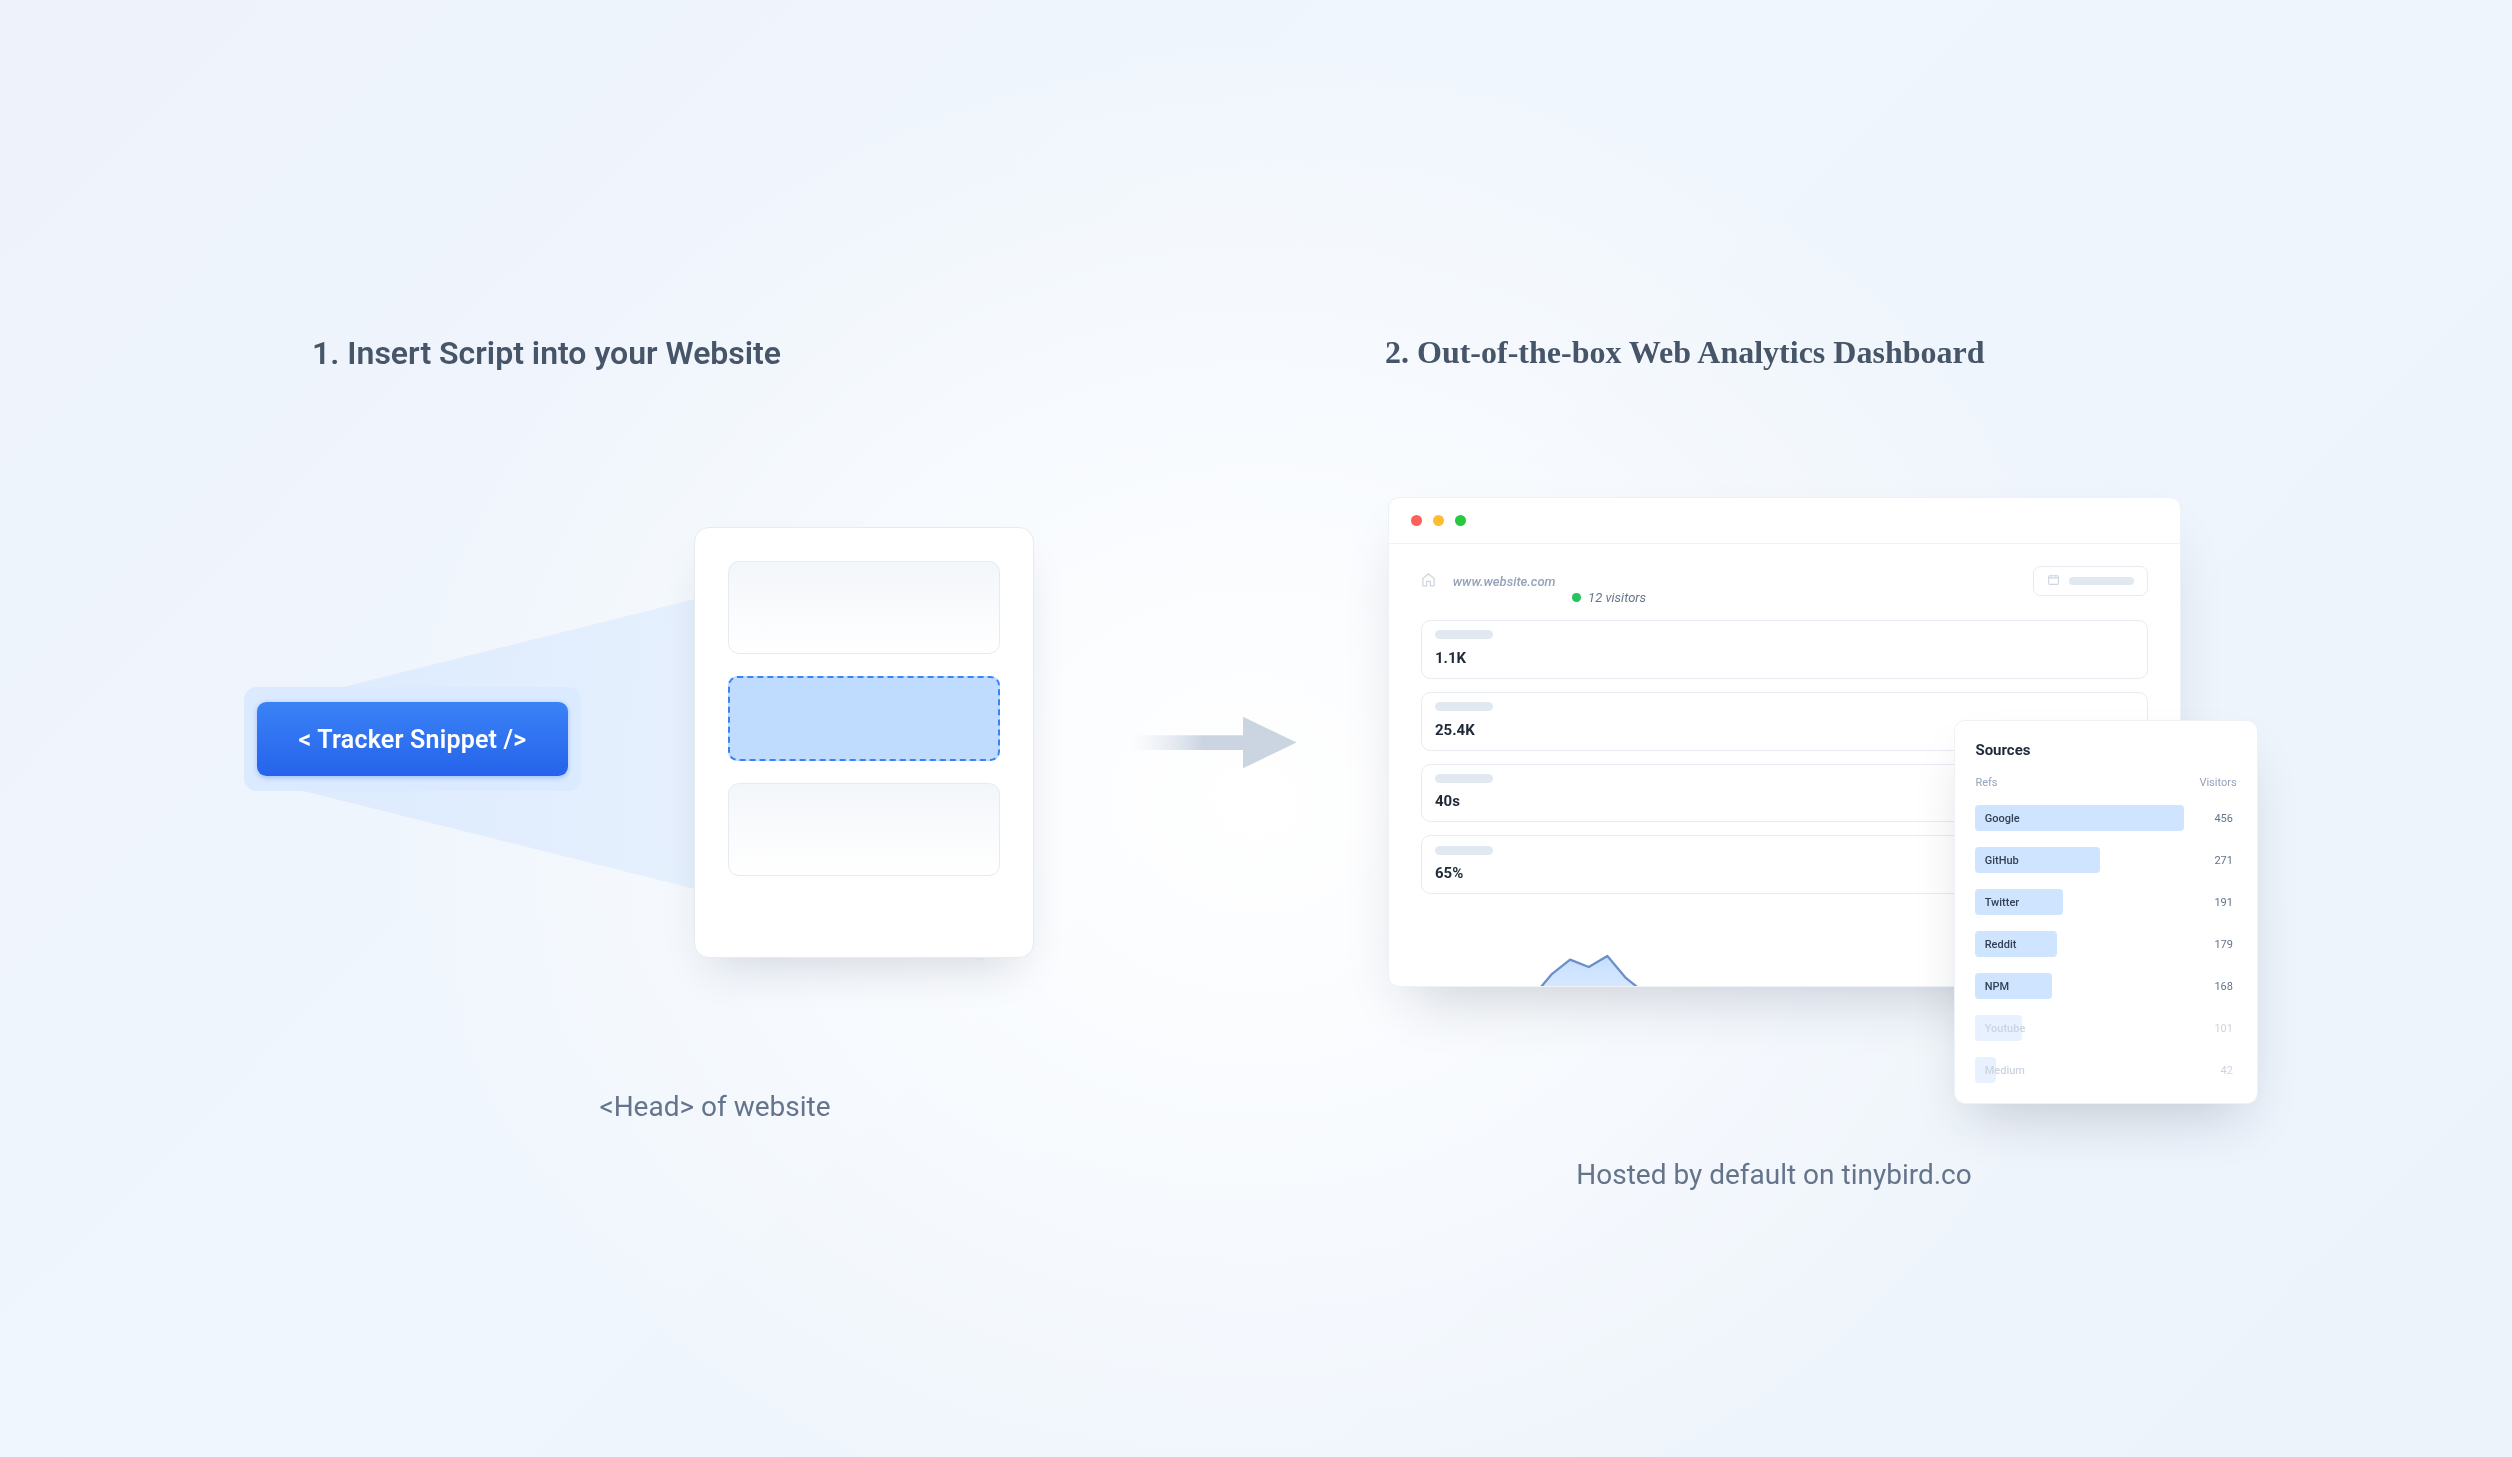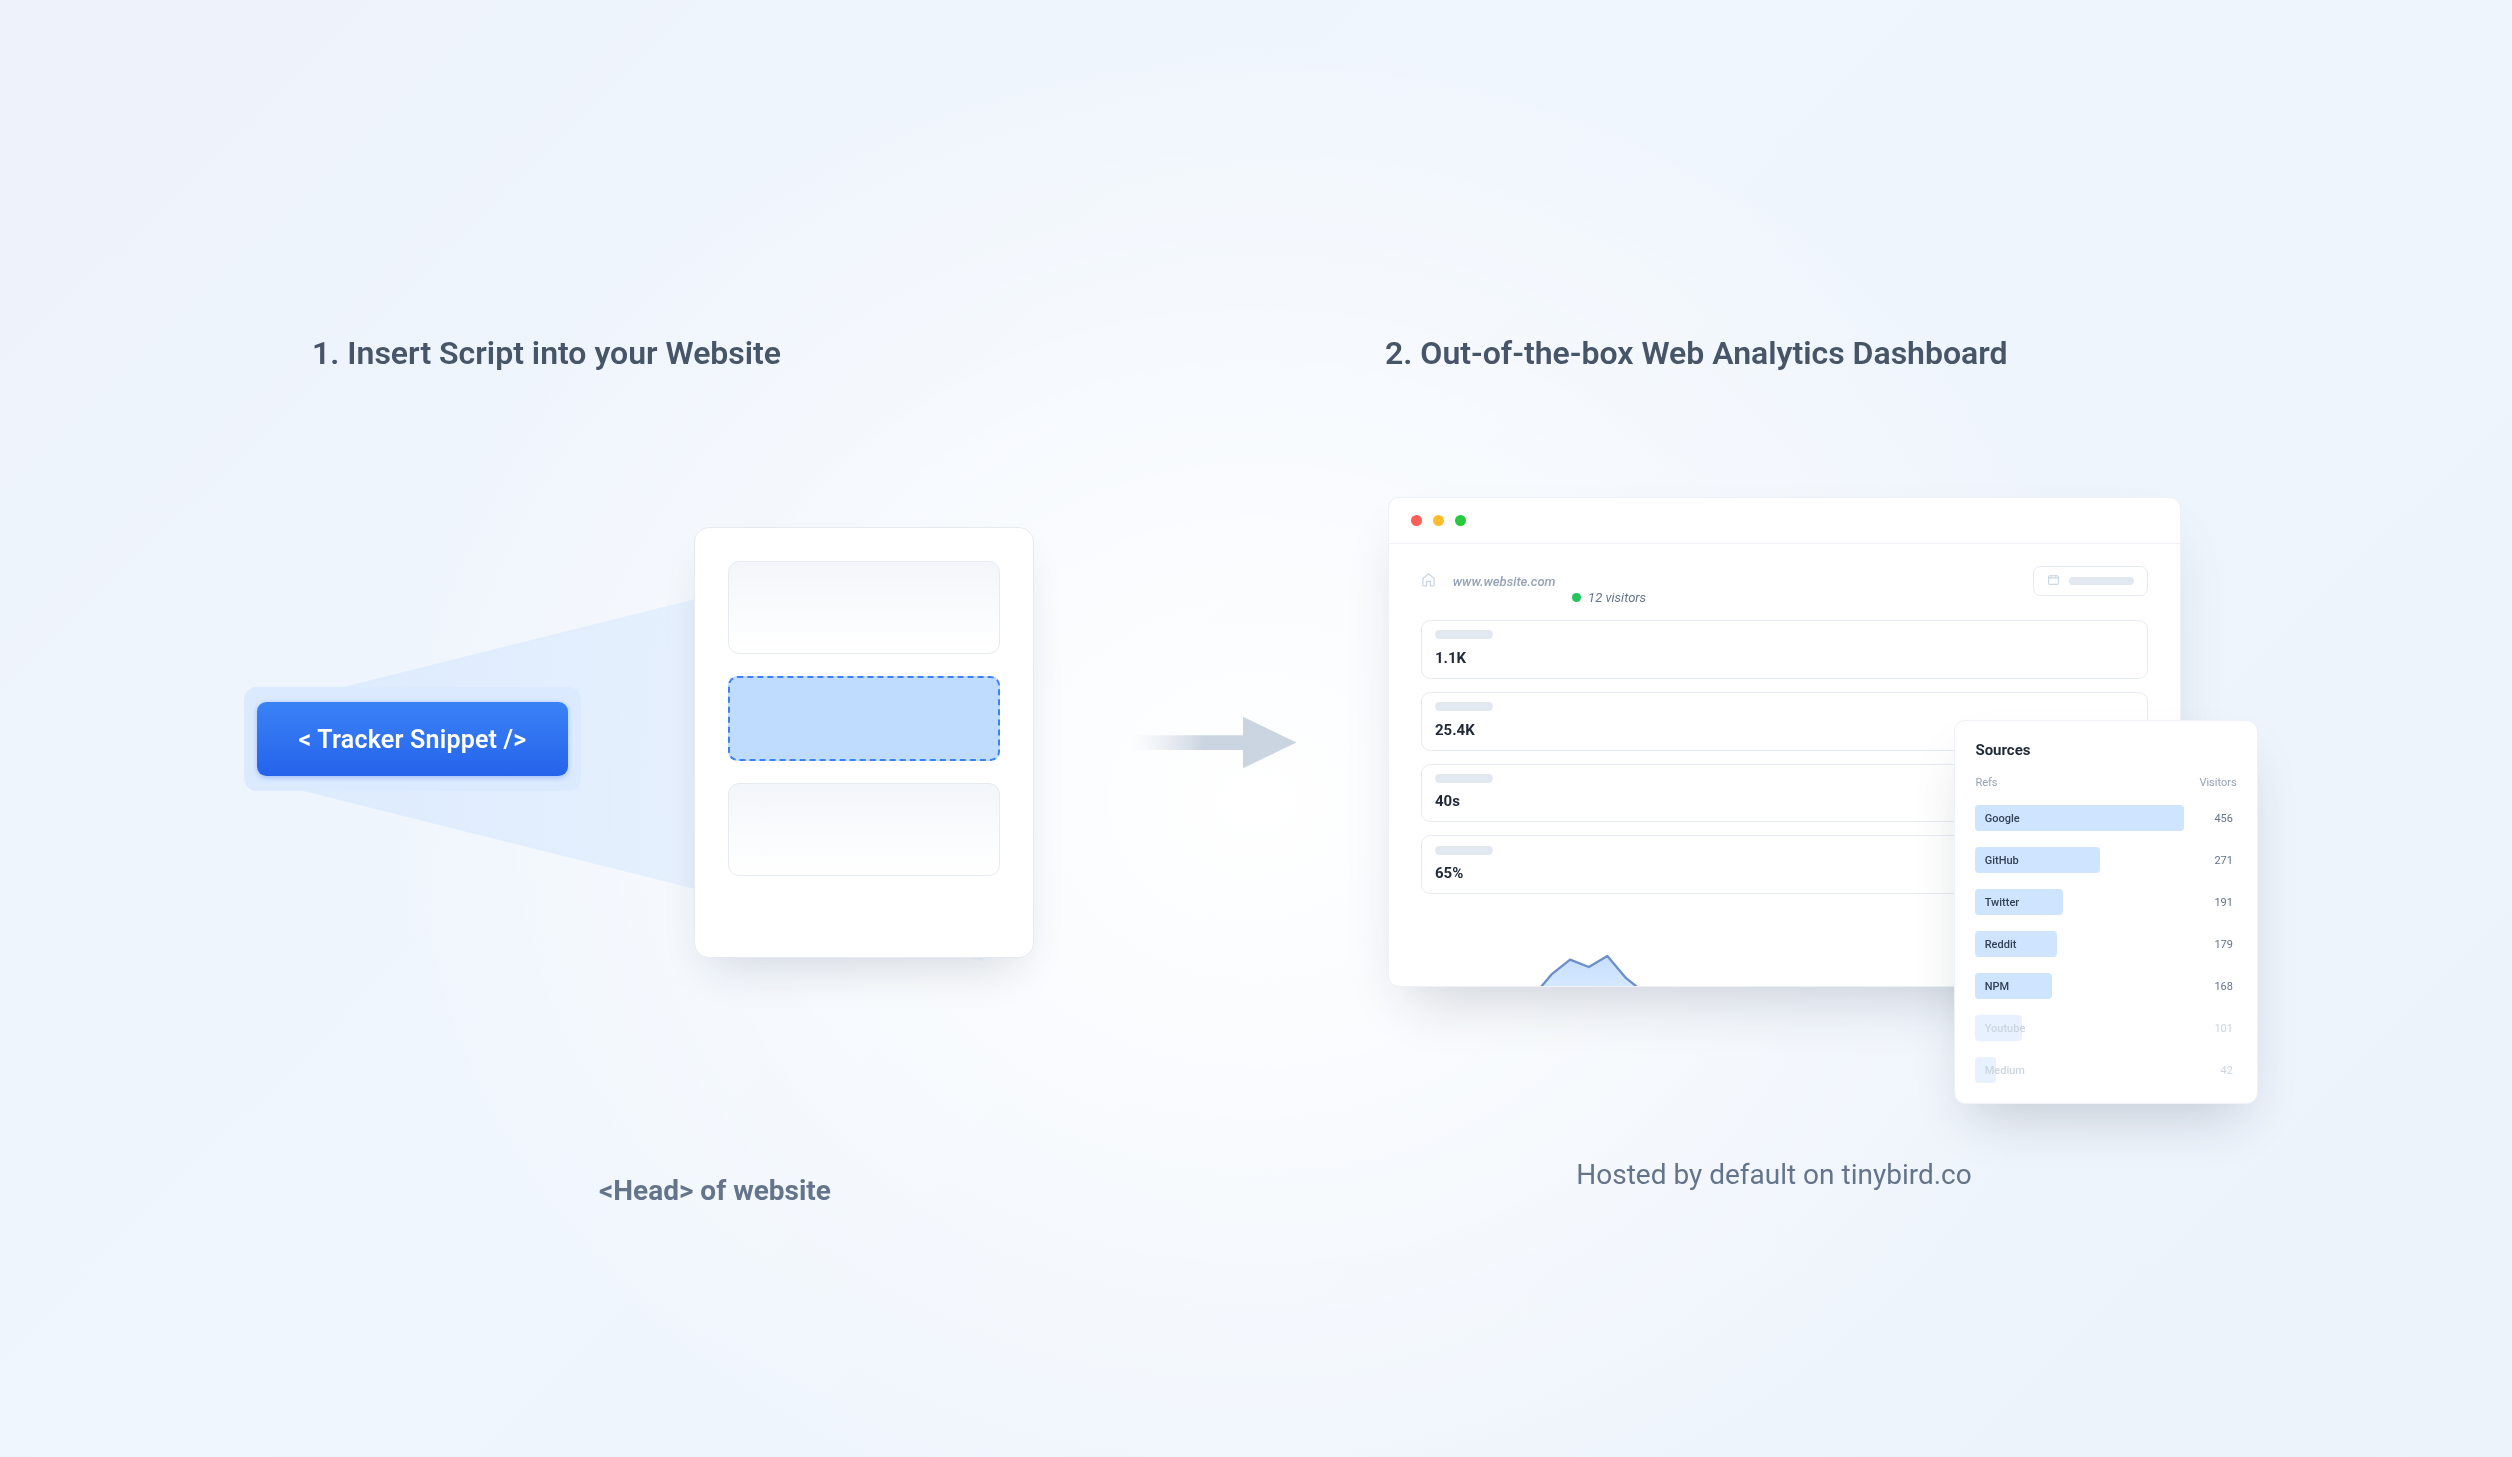--- a/index.html
+++ b/index.html
@@ -34,30 +34,30 @@
   }
 
   
   .heading {
     position: absolute;
     font-weight: 600;
     font-size: 32px;
     color: var(--slate-600);
   }
   #h1 { left: 312px; top: 334px; }
-  #h2 { left: 1385px; top: 334px; }
+  #h2 { left: 1385px; top: 334px; font-family: Liberation Serif, serif; }
 
   
   .caption {
     position: absolute;
     font-size: 28px;
     color: var(--slate-500);
     font-weight: 400;
   }
-  #cap-left  { left: 715px; top: 1174px; transform: translateX(-50%); text-align: center; font-weight: bold; }
+  #cap-left  { left: 715px; top: 1090px; transform: translateX(-50%); text-align: center; }
   #cap-right { left: 1774px; top: 1158px; transform: translateX(-50%); text-align: center; }
 
   
   .snippet-badge-wrap {
     position: absolute;
     left: 244px; top: 687px;
     width: 337px; height: 104px;
     background: var(--blue-100);
     border-radius: 13px;
     display: flex; align-items: center; justify-content: center;

